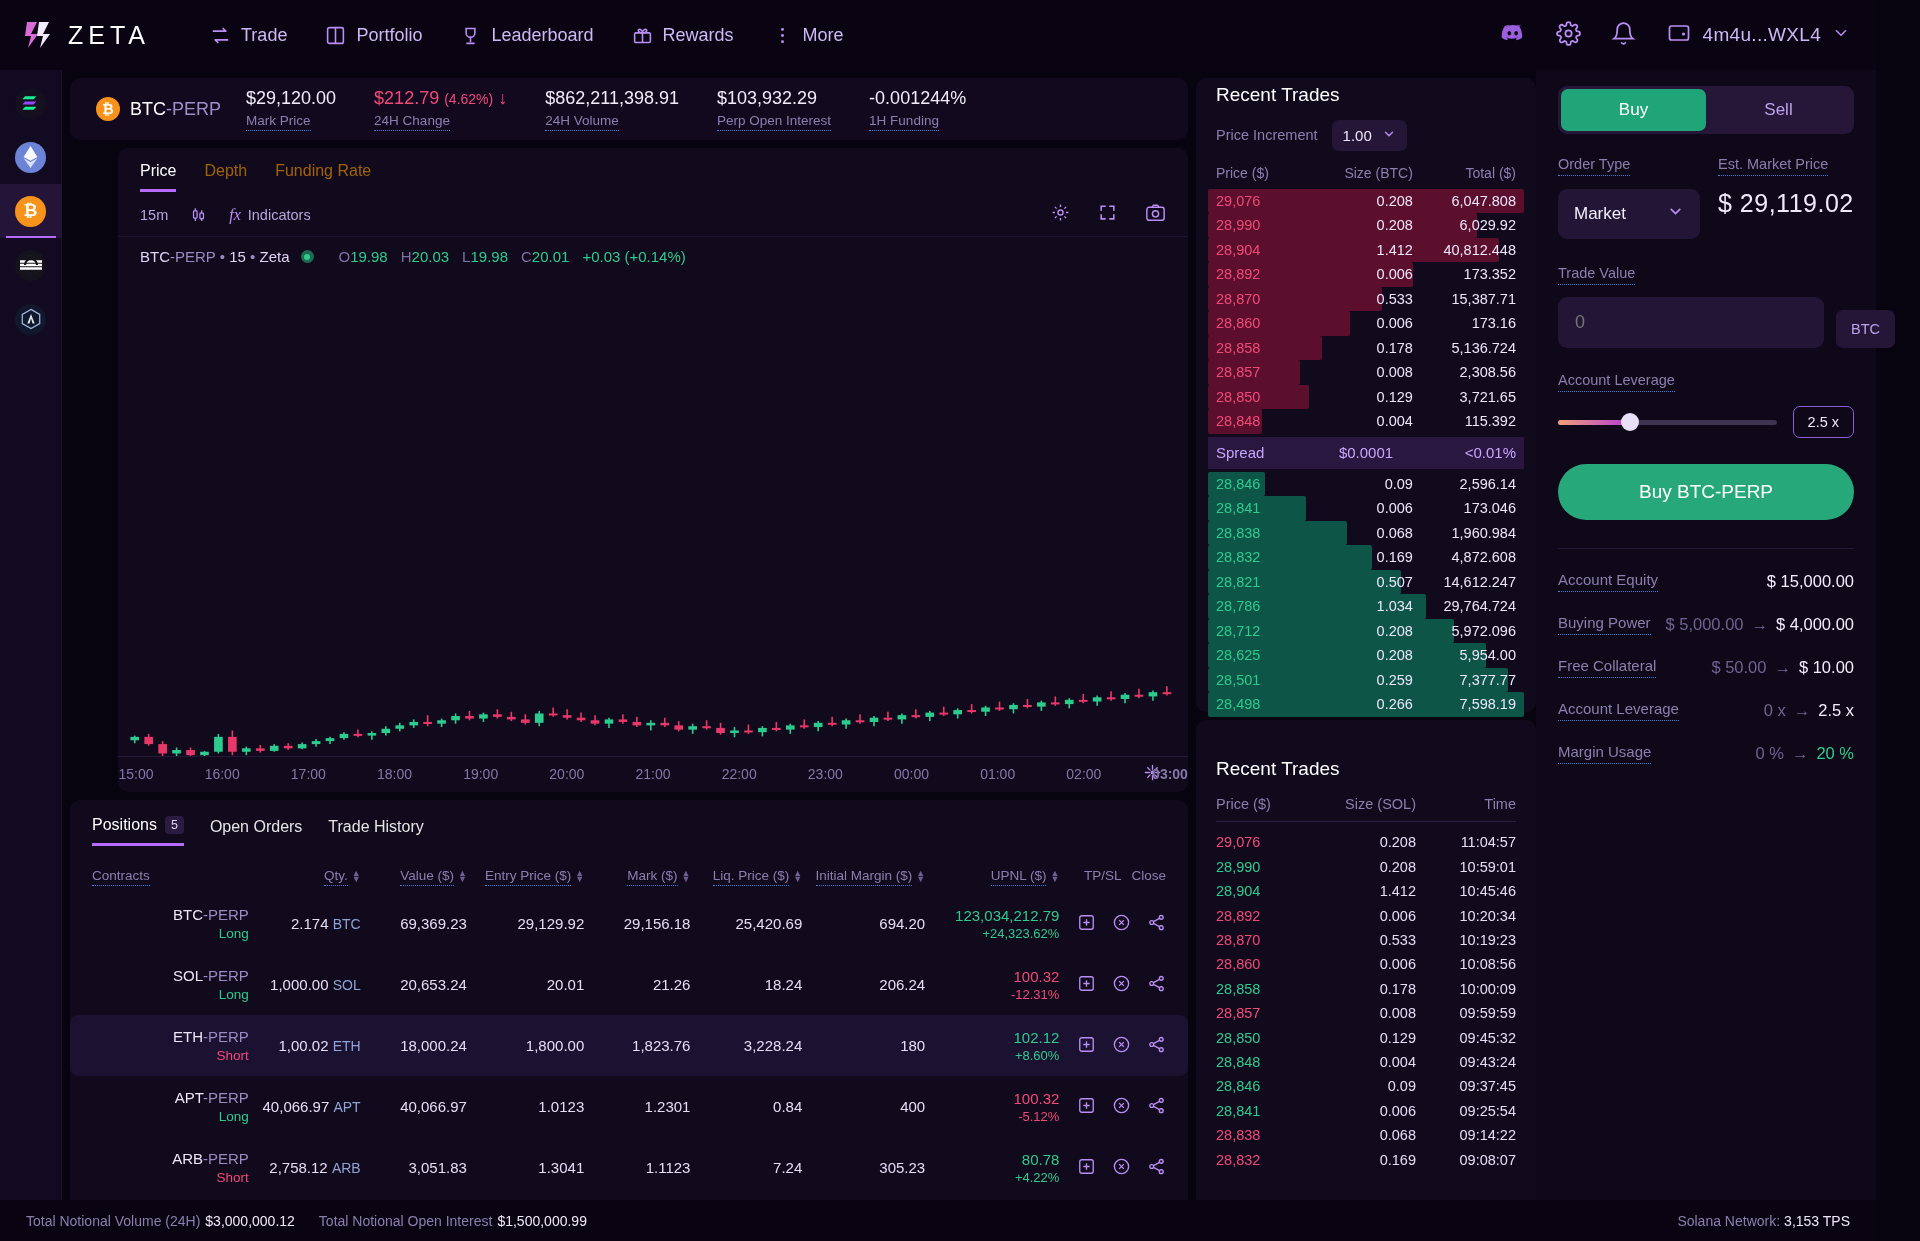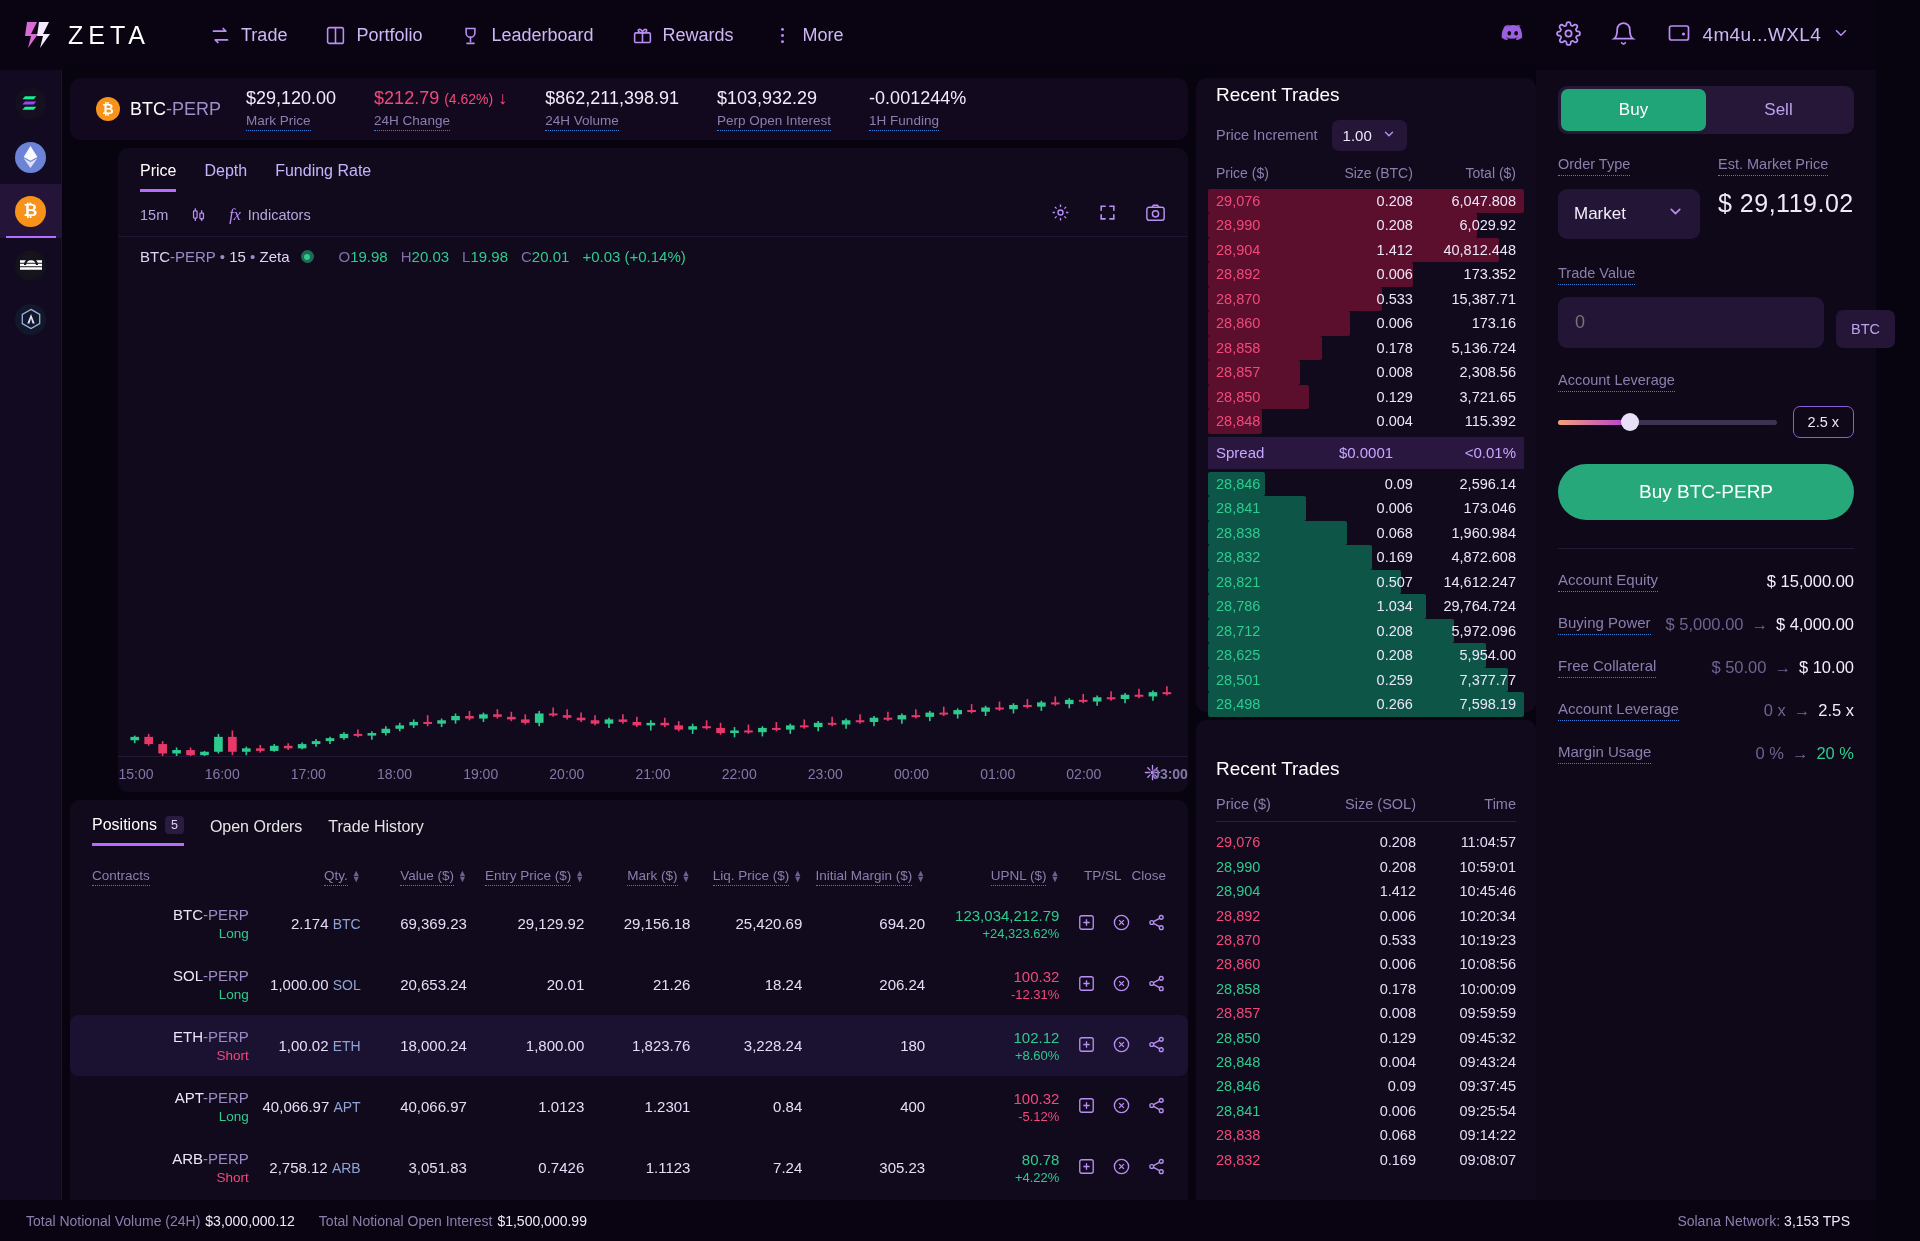--- a/index.html
+++ b/index.html
@@ -70,21 +70,21 @@
     border-bottom: 1.5px dotted #3c7fd6; display: inline-block; padding-bottom: 2px;
   }
   .pct { font-size: 14px; }
 
   .chart-card {
     flex: 1; min-height: 0;
     background: #110a1c; border-radius: 10px;
     display: flex; flex-direction: column; position: relative; overflow: hidden; margin-left: 48px;
   }
   .chart-tabs { display: flex; gap: 28px; padding: 14px 22px 0 22px; }
-  .ctab { font-size: 16px; color: #c4b5fd; padding-bottom: 9px; cursor: pointer; }
+  .ctab { font-size: 16px; color: #a16207; padding-bottom: 9px; cursor: pointer; }
   .ctab.active { color: #fff; border-bottom: 3px solid #b66cff; }
   .chart-tools {
     display: flex; align-items: center; gap: 22px; padding: 11px 22px 10px 22px;
     border-bottom: 1px solid #1d1430;
   }
   .tool { font-size: 14.5px; color: #b7a6dd; cursor: pointer; display: flex; align-items: center; gap: 7px; }
   .tool-right { margin-left: auto; display: flex; align-items: center; gap: 28px; }
   .legend { display: flex; align-items: center; gap: 11px; padding: 11px 22px 6px 22px; font-size: 15px; }
   .legend-sym { color: #ded6f5; }
   .legend-sym .dim { color: #9b8bc4; }
@@ -846,21 +846,21 @@
                   </div>
                 </td>
               </tr>
               <tr class="row">
                 <td class="contract">
                   <div class="csym">ARB<span class="suf">-PERP</span></div>
                   <div class="side short">Short</div>
                 </td>
                 <td>2,758.12 <span class="unit">ARB</span></td>
                 <td>3,051.83</td>
-                <td>0.7426</td>
+                <td>1.3041</td>
                 <td>1.1123</td>
                 <td>7.24</td>
                 <td>305.23</td>
                 <td class="upnl">
                   <div class="v up">80.78</div>
                   <div class="p up">+4.22%</div>
                 </td>
                 <td>
                   <div class="acts">
                     <span><svg width="19" height="19" viewBox="0 0 24 24" fill="none" stroke="#b98ef5" stroke-width="1.7">

